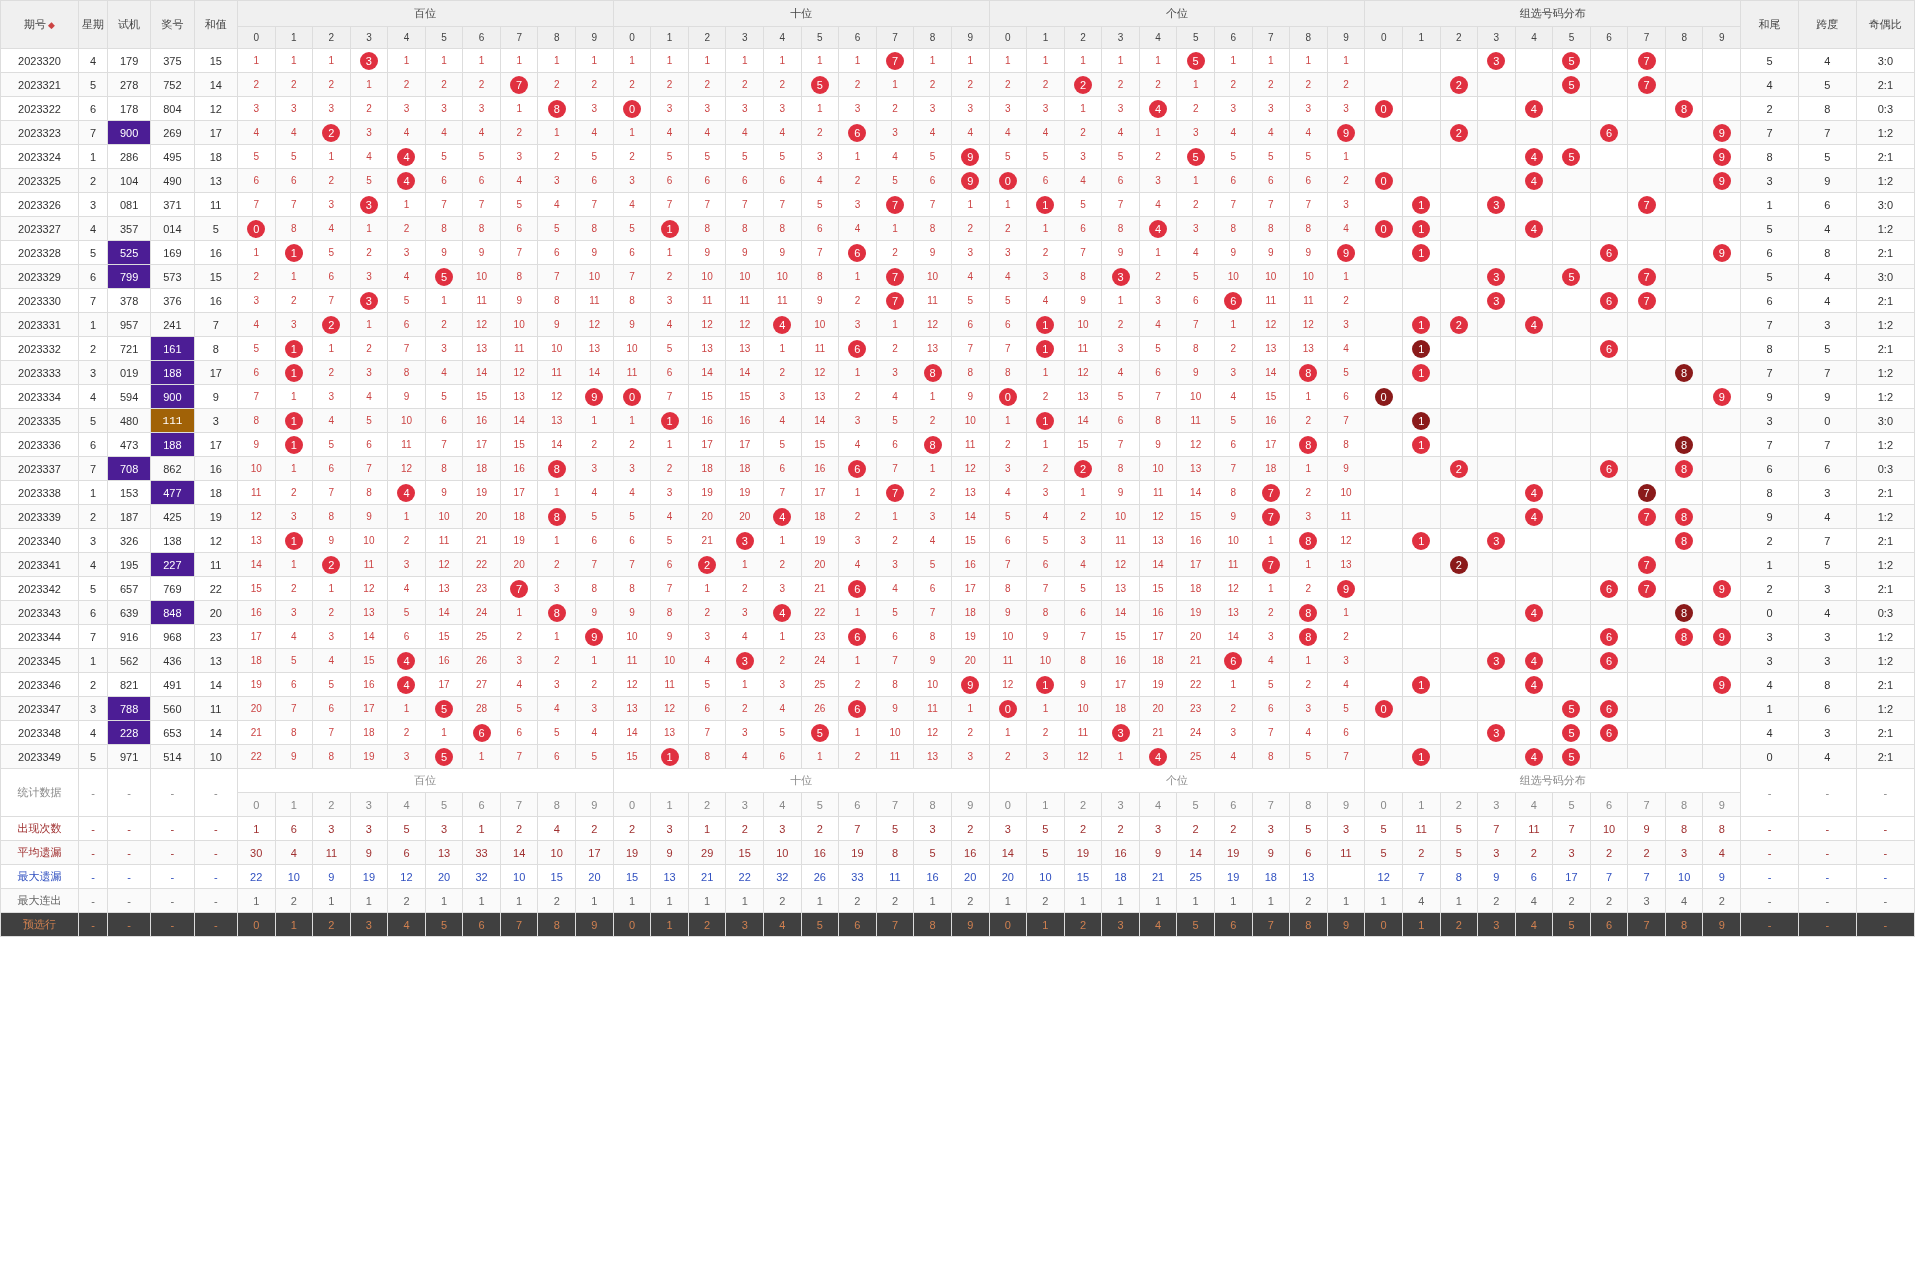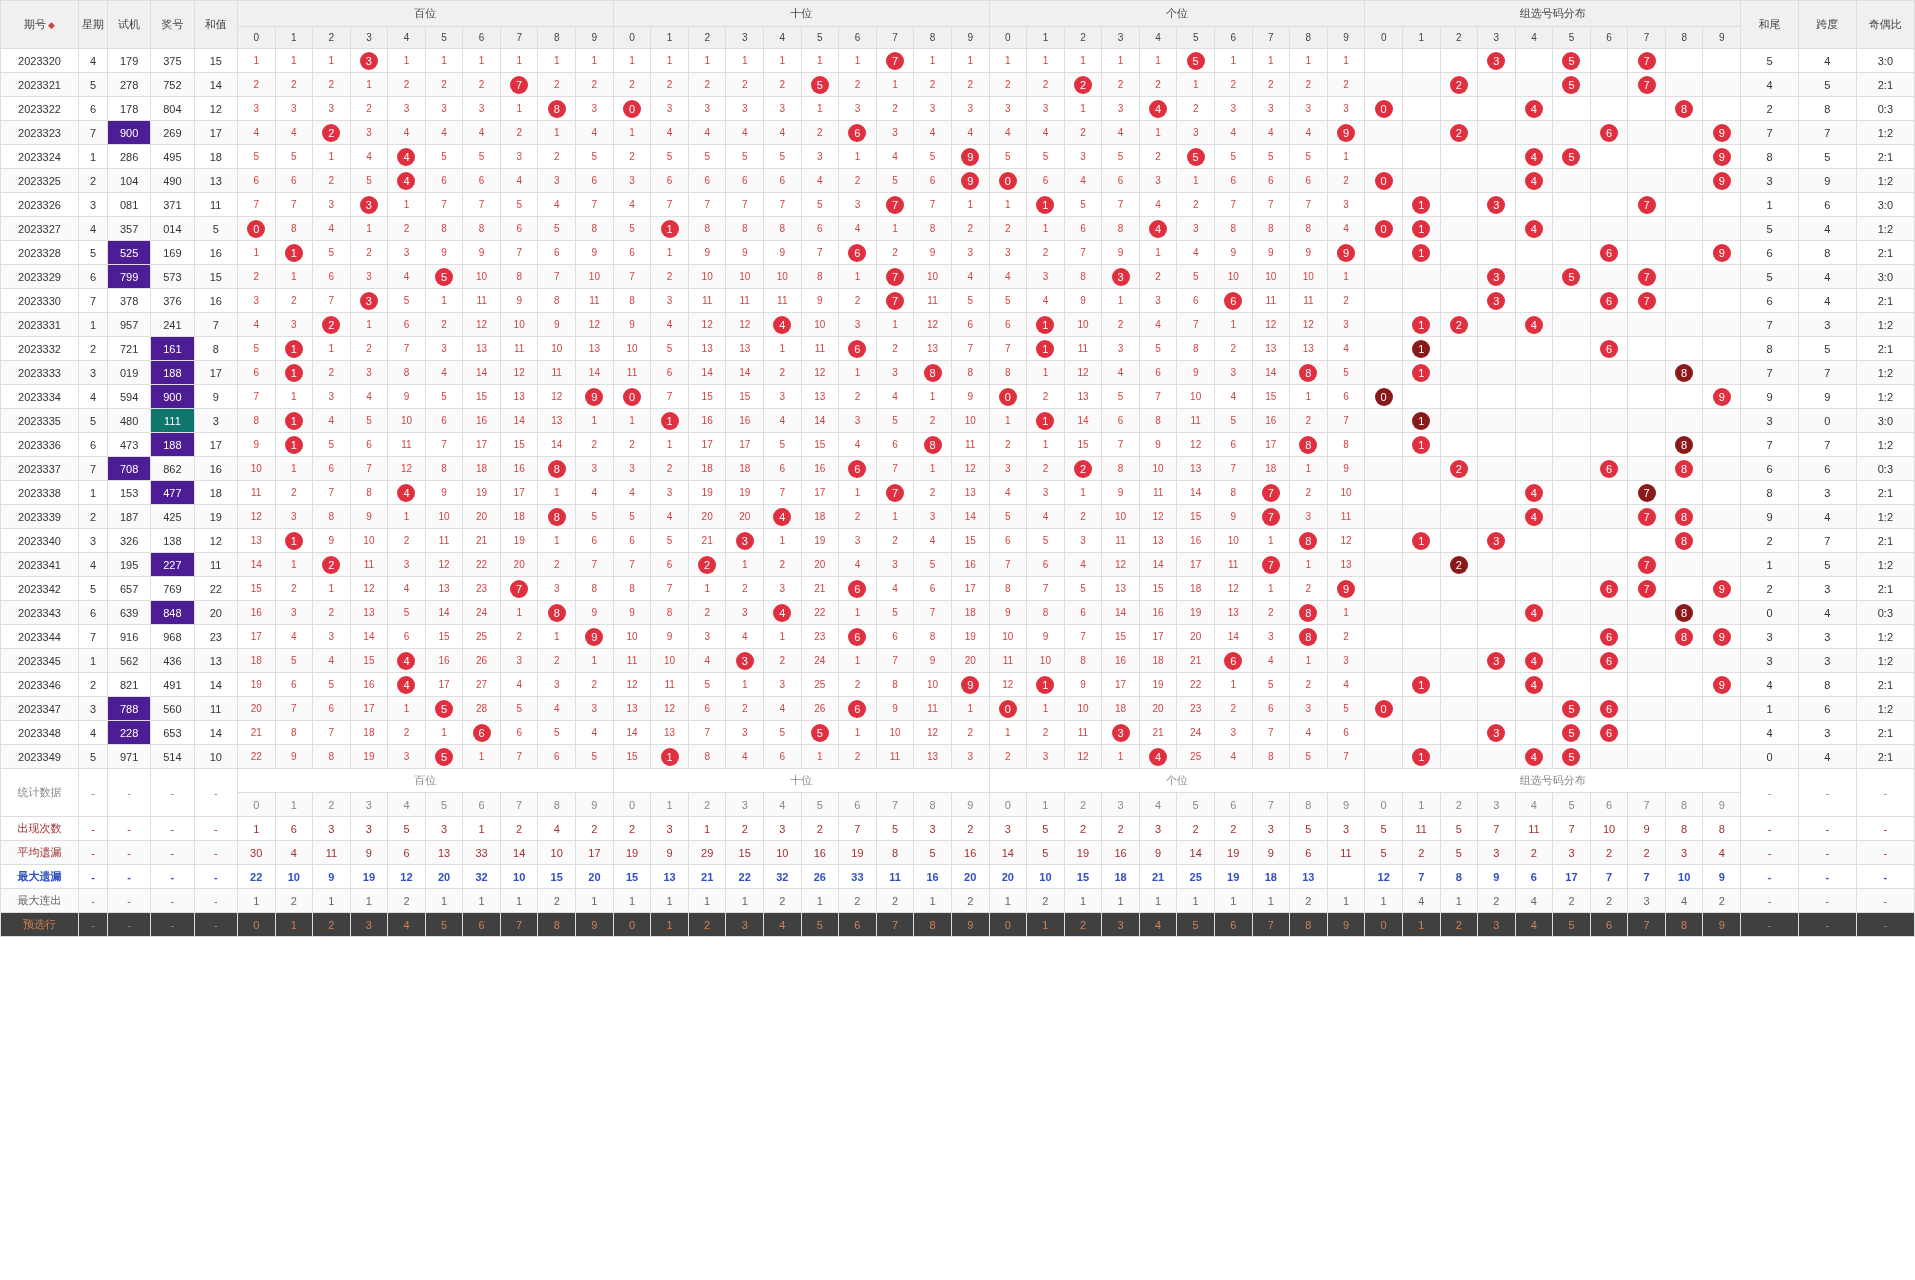--- a/index.html
+++ b/index.html
@@ -8,25 +8,25 @@
   th, td { border: 1px solid #ddd; text-align: center; padding: 2px; height: 24px; vertical-align: middle; }
   thead th { background: #f0f0f0; color: #444; font-weight: normal; }
   thead tr.group th { height: 26px; }
   thead tr.nums th { height: 22px; font-size: 10px; }
   tbody tr:nth-child(odd) { background: #fff; }
   tbody tr:nth-child(even) { background: #fafafa; }
   .miss { color: #c44; font-size: 10px; }
   .ball { display: inline-block; width: 18px; height: 18px; border-radius: 50%; background: #e03040; color: #fff; line-height: 18px; font-size: 11px; }
   .ball.dark { background: #8a1a1a; }
   .hl-g { background: #4c1d95; color: #fff; }
-  .hl-k { background: #0f766e; color: #fff; }
+  .hl-k { background: #a16207; color: #fff; font-family: Liberation Mono, monospace; }
   tbody.stats td { color: #222; }
   tbody.stats tr.h td { color: #888; }
   tbody.stats tr.r td { color: #a03030; }
-  tbody.stats tr.b td { color: #3050c0; font-weight: bold; }
+  tbody.stats tr.b td { color: #3050c0; }
   tbody.stats tr.g td { color: #666; }
   tbody.stats tr.p td { color: #d08050; background: #404040; }
   .sort-icon::after { content: "◆"; color: #c44; font-size: 9px; margin-left: 2px; }
   col.w-issue { width: 54px; }
   col.w-tiny  { width: 20px; }
   col.w-sm    { width: 30px; }
   col.w-num   { width: 26px; }
   col.w-med   { width: 40px; }
 </style>
 </head>

